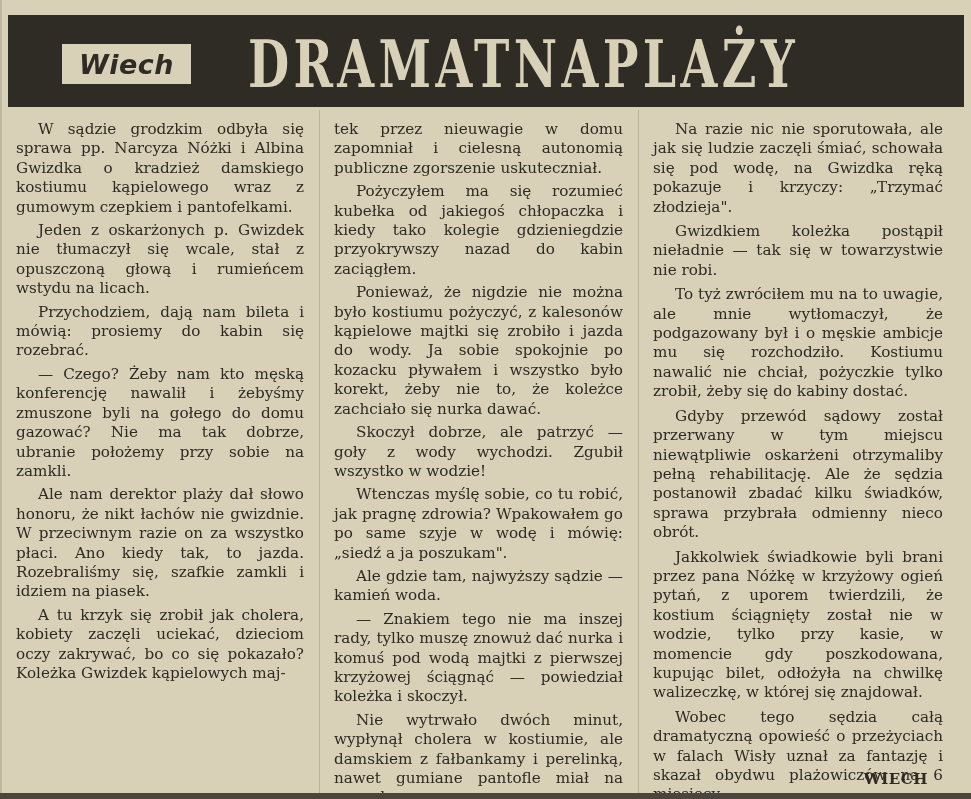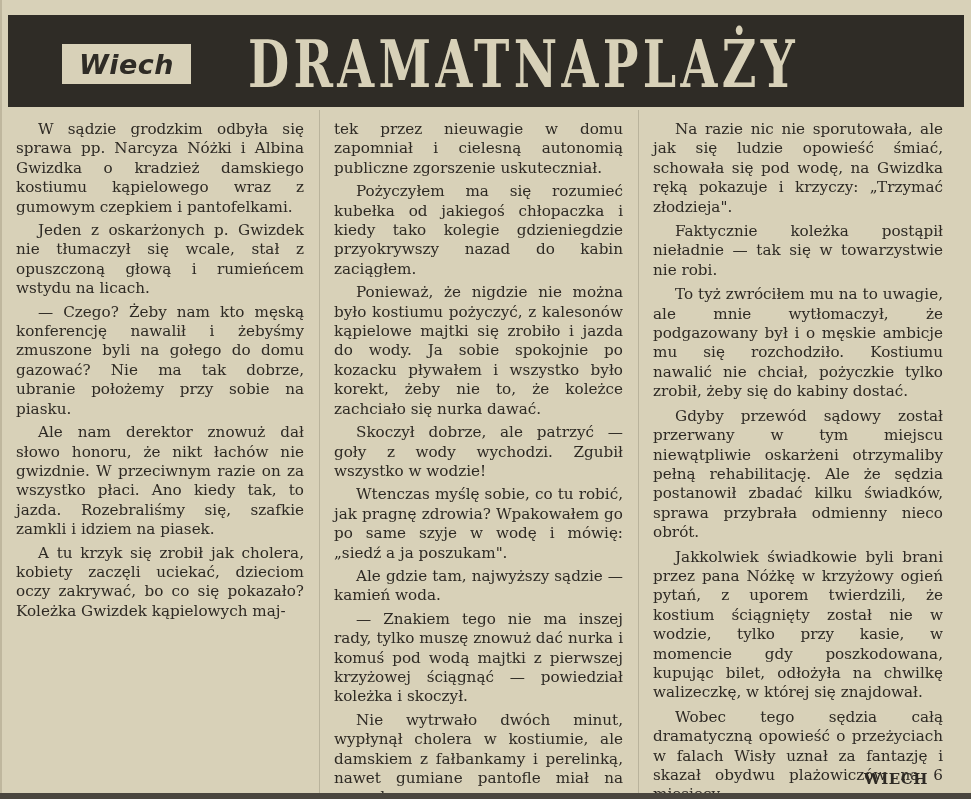--- a/index.html
+++ b/index.html
@@ -60,44 +60,45 @@
     <div class="headline">
       <span>DRAMAT</span>
       <span>NA</span>
       <span>PLAŻY</span>
     </div>
   </div>
 
   <div class="col col1">
     <p>W sądzie grodzkim odbyła się sprawa pp. Narcyza Nóżki i Albina Gwizdka o kradzież damskiego kostiumu kąpielowego wraz z gumowym czepkiem i pantofelkami.</p>
     <p>Jeden z oskarżonych p. Gwizdek nie tłumaczył się wcale, stał z opuszczoną głową i rumieńcem wstydu na licach.</p>
-    <p>— Czego? Żeby nam kto męską konferencję nawalił i żebyśmy zmuszone byli na gołego do domu gazować? Nie ma tak dobrze, ubranie położemy przy sobie na piasku.</p>
-    <p>Ale nam derektor znowuż dał słowo honoru, że nikt łachów nie gwizdnie. W przeciwnym razie on za wszystko płaci. Ano kiedy tak, to jazda. Rozebraliśmy się, szafkie zamkli i idziem na piasek.</p>
+    <p>Przychodziem, dają nam bileta i mówią: prosiemy do kabin się rozebrać.</p>
+    <p>— Czego? Żeby nam kto męską konferencję nawalił i żebyśmy zmuszone byli na gołego do domu gazować? Nie ma tak dobrze, ubranie położemy przy sobie na zamkli.</p>
+    <p>Ale nam derektor plaży dał słowo honoru, że nikt łachów nie gwizdnie. W przeciwnym razie on za wszystko płaci. Ano kiedy tak, to jazda. Rozebraliśmy się, szafkie zamkli i idziem na piasek.</p>
     <p>A tu krzyk się zrobił jak cholera, kobiety zaczęli uciekać, dzieciom oczy zakrywać, bo co się pokazało? Koleżka Gwizdek kąpielowych maj-</p>
   </div>
 
   <div class="rule" style="left:319px"></div>
 
   <div class="col col2">
     <p style="text-indent:0">tek przez nieuwagie w domu zapomniał i cielesną autonomią publiczne zgorszenie uskuteczniał.</p>
     <p>Pożyczyłem ma się rozumieć kubełka od jakiegoś chłopaczka i kiedy tako kolegie gdzieniegdzie przyokrywszy nazad do kabin zaciągłem.</p>
     <p>Ponieważ, że nigdzie nie można było kostiumu pożyczyć, z kalesonów kąpielowe majtki się zrobiło i jazda do wody. Ja sobie spokojnie po kozacku pływałem i wszystko było korekt, żeby nie to, że koleżce zachciało się nurka dawać.</p>
     <p>Skoczył dobrze, ale patrzyć — goły z wody wychodzi. Zgubił wszystko w wodzie!</p>
     <p>Wtenczas myślę sobie, co tu robić, jak pragnę zdrowia? Wpakowałem go po same szyje w wodę i mówię: „siedź a ja poszukam".</p>
     <p>Ale gdzie tam, najwyższy sądzie — kamień woda.</p>
     <p>— Znakiem tego nie ma inszej rady, tylko muszę znowuż dać nurka i komuś pod wodą majtki z pierwszej krzyżowej ściągnąć — powiedział koleżka i skoczył.</p>
     <p>Nie wytrwało dwóch minut, wypłynął cholera w kostiumie, ale damskiem z fałbankamy i perelinką, nawet gumiane pantofle miał na nogach.</p>
     <p>Ale to był dopiero początek. Patrzyć, pokazuje się z wody jakaś pani starsza, krugom jak syrena, bo nawet czepek z głowy koleżka Gwizdek jej zabrał..</p>
   </div>
 
   <div class="rule" style="left:638px"></div>
 
   <div class="col col3">
-    <p>Na razie nic nie sporutowała, ale jak się ludzie opowieść śmiać, schowała się pod wodę, na Gwizdka ręką pokazuje i krzyczy: „Trzymać złodzieja".</p>
-    <p>Faktycznie koleżka postąpił nieładnie — tak się w towarzystwie nie robi.</p>
+    <p>Na razie nic nie sporutowała, ale jak się ludzie zaczęli śmiać, schowała się pod wodę, na Gwizdka ręką pokazuje i krzyczy: „Trzymać złodzieja".</p>
+    <p>Gwizdkiem koleżka postąpił nieładnie — tak się w towarzystwie nie robi.</p>
     <p>To tyż zwróciłem mu na to uwagie, ale mnie wytłomaczył, że podgazowany był i o męskie ambicje mu się rozchodziło. Kostiumu nawalić nie chciał, pożyczkie tylko zrobił, żeby się do kabiny dostać.</p>
     <p>Gdyby przewód sądowy został przerwany w tym miejscu niewątpliwie oskarżeni otrzymaliby pełną rehabilitację. Ale że sędzia postanowił zbadać kilku świadków, sprawa przybrała odmienny nieco obrót.</p>
     <p>Jakkolwiek świadkowie byli brani przez pana Nóżkę w krzyżowy ogień pytań, z uporem twierdzili, że kostium ściągnięty został nie w wodzie, tylko przy kasie, w momencie gdy poszkodowana, kupując bilet, odłożyła na chwilkę walizeczkę, w której się znajdował.</p>
     <p>Wobec tego sędzia całą dramatyczną opowieść o przeżyciach w falach Wisły uznał za fantazję i skazał obydwu plażowiczów na 6 miesięcy.</p>
   </div>
 
   <div class="signature">WIECH</div>
   <div class="bottom-strip"></div>
 </div>
 

